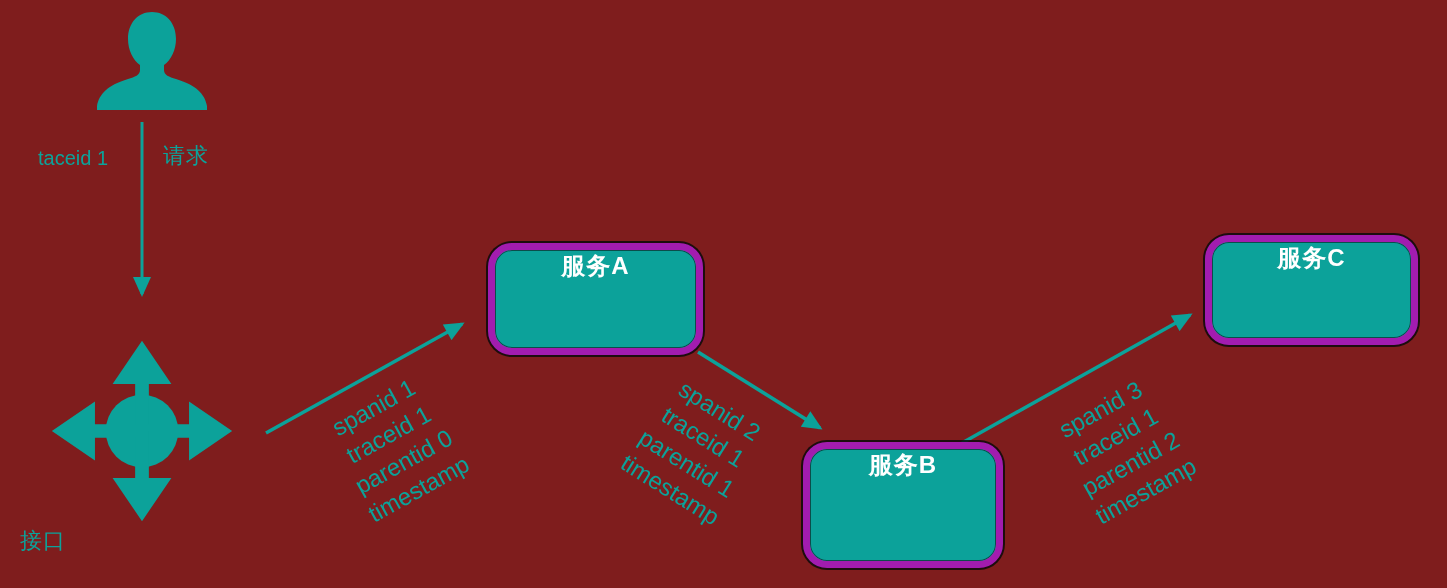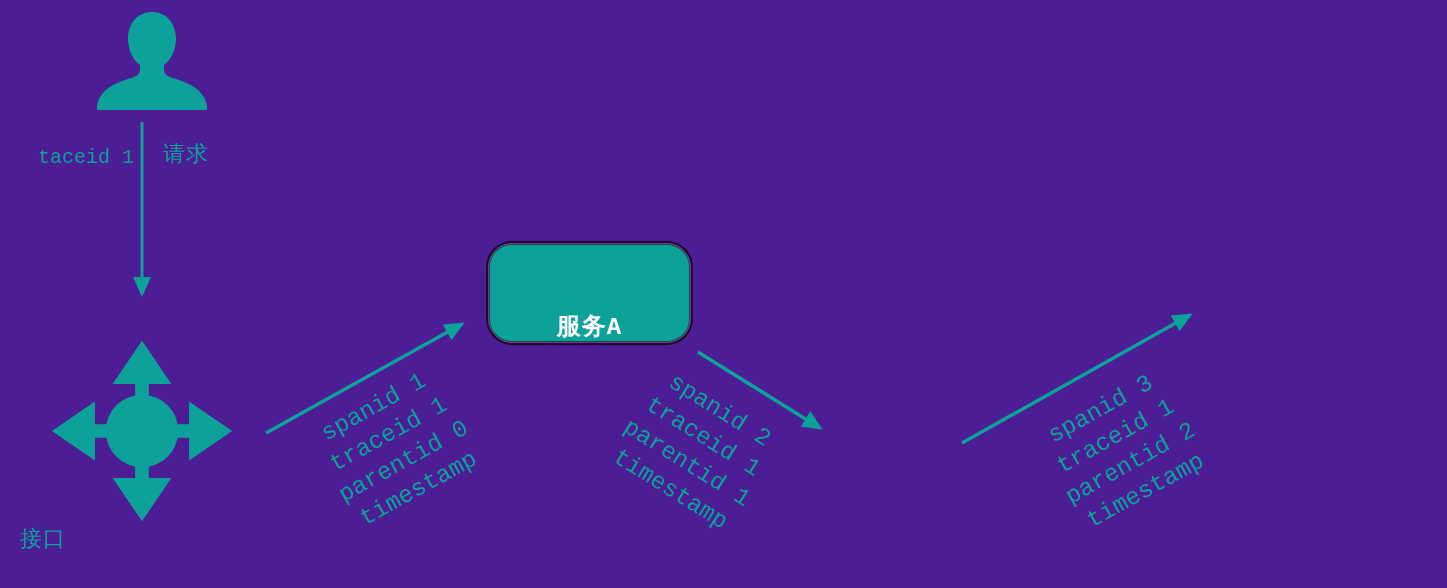--- a/index.html
+++ b/index.html
@@ -1,35 +1,35 @@
 <!DOCTYPE html>
 <html style="--teal: #0ca29a;"><head>
 <meta charset="utf-8">
 <style>
   html,body { margin:0; padding:0; background:#ffffff; }
   #canvas {
-    position:relative; width:1447px; height:588px; background:#4c1d95;
-    font-family:Liberation Mono, monospace; overflow:hidden;
+    position:relative; width:1447px; height:588px; background:#7f1d1d;
+    font-family:Liberation Sans, sans-serif; overflow:hidden;
   }
   .abs { position:absolute; }
   svg { display:block; }
 
   
   .teal-label {
     position:absolute; color:var(--teal); font-size:21px; line-height:1.2;
     white-space:nowrap;
   }
   .cjk { font-size:22px; letter-spacing:1px;text-align:center; }
 
   
   .service-box {
     position:absolute; background:var(--teal);
-    border:1px solid #a21caf; border-radius:24px;
+    border:7px solid #a21caf; border-radius:24px;
     box-shadow:0 0 0 2px rgba(10,10,10,.85), inset 0 0 0 1px rgba(10,10,10,.55);
-    display:flex; align-items:flex-end; justify-content:center;
+    display:flex; align-items:flex-start; justify-content:center;
   }
   .service-box .service-label {
     color:#ffffff; font-size:24px; font-weight:600; letter-spacing:1px;
   }
 
   
   .span-annotation {
     position:absolute; color:var(--teal); font-size:24px; line-height:31px;
     text-align:center; white-space:nowrap;
   }
@@ -71,20 +71,26 @@
       <path d="M93 100 L93 52 L70 52 L100 8 L130 52 L107 52 L107 100 Z" transform="rotate(180 100 100)"></path>
       <path d="M93 100 L93 52 L70 52 L100 8 L130 52 L107 52 L107 100 Z" transform="rotate(270 100 100)"></path>
     </g>
   </svg>
 
   <div class="teal-label cjk" style="left:20px;top:528px">接口</div>
 
   <div class="service-box" style="left:488px;top:243px;width:201px;height:98px">
     <span class="service-label">服务A</span>
   </div>
+  <div class="service-box" style="left:803px;top:442px;width:186px;height:112px">
+    <span class="service-label">服务B</span>
+  </div>
+  <div class="service-box" style="left:1205px;top:235px;width:199px;height:96px">
+    <span class="service-label">服务C</span>
+  </div>
 
   <div class="span-annotation rot-neg29-1" style="left:396px;top:448px">
     <div>spanid 1</div>
     <div>traceid 1</div>
     <div>parentid 0</div>
     <div>timestamp</div>
   </div>
   <div class="span-annotation rot-pos32" style="left:695px;top:450px">
     <div>spanid 2</div>
     <div>traceid 1</div>

